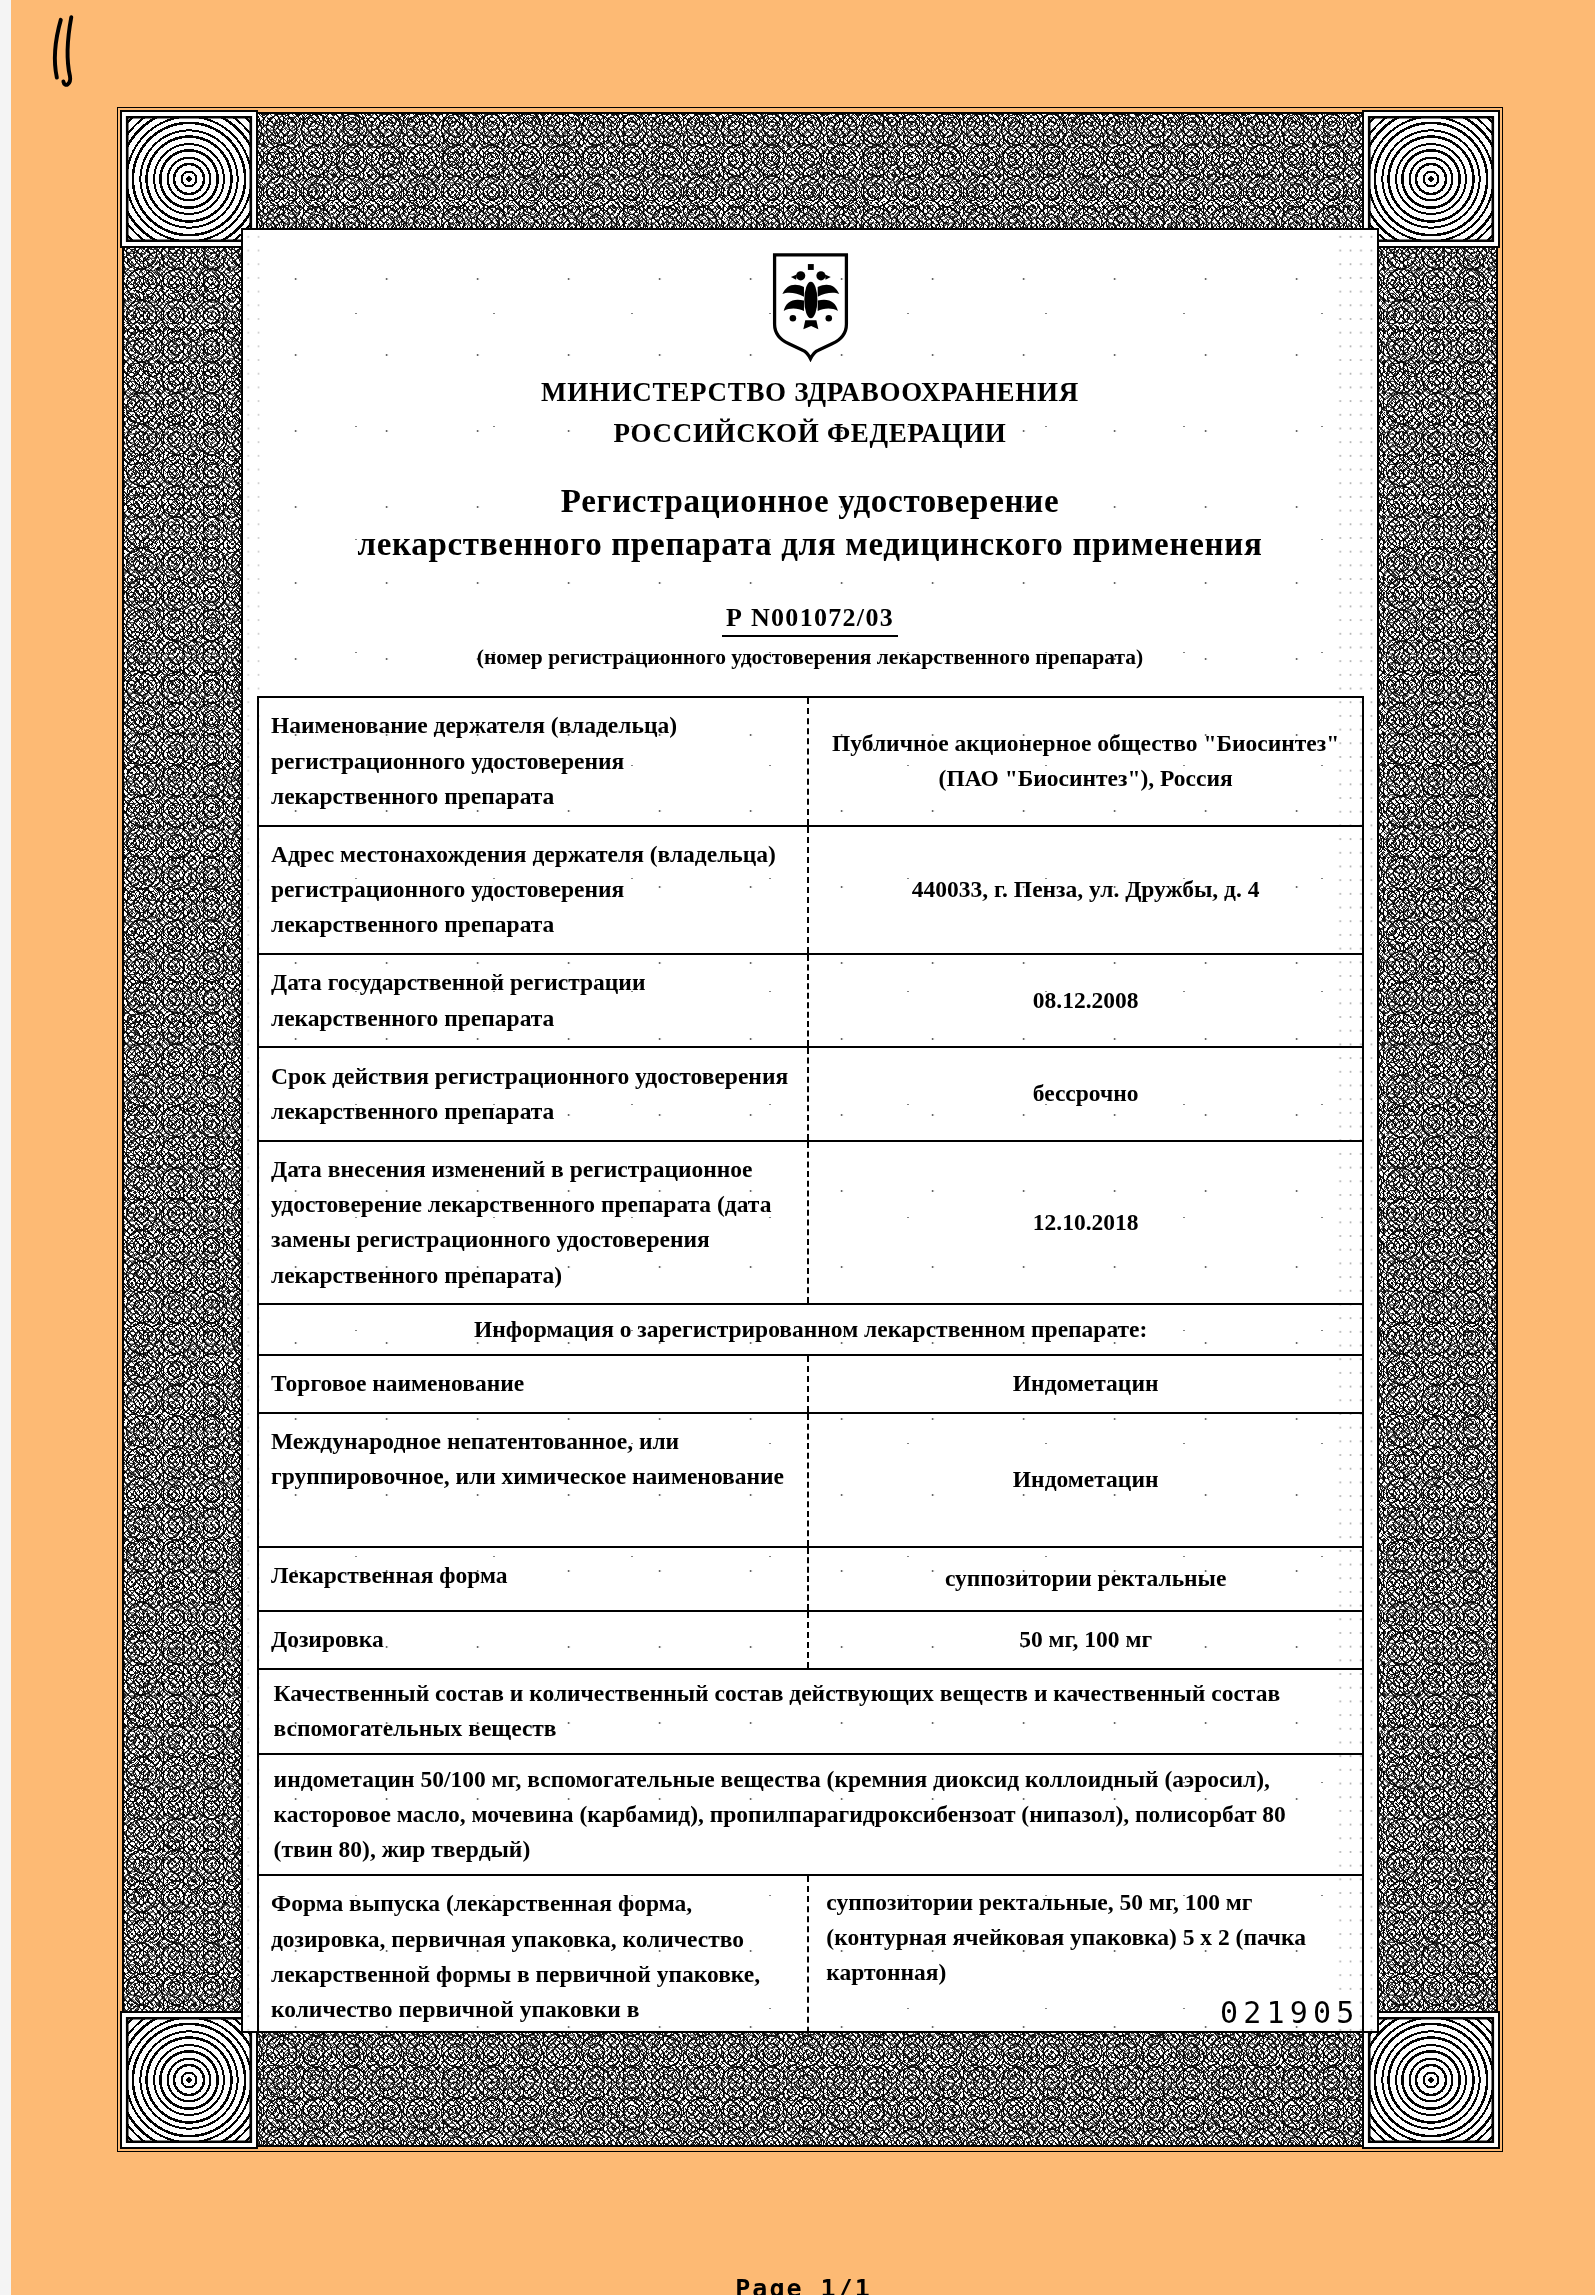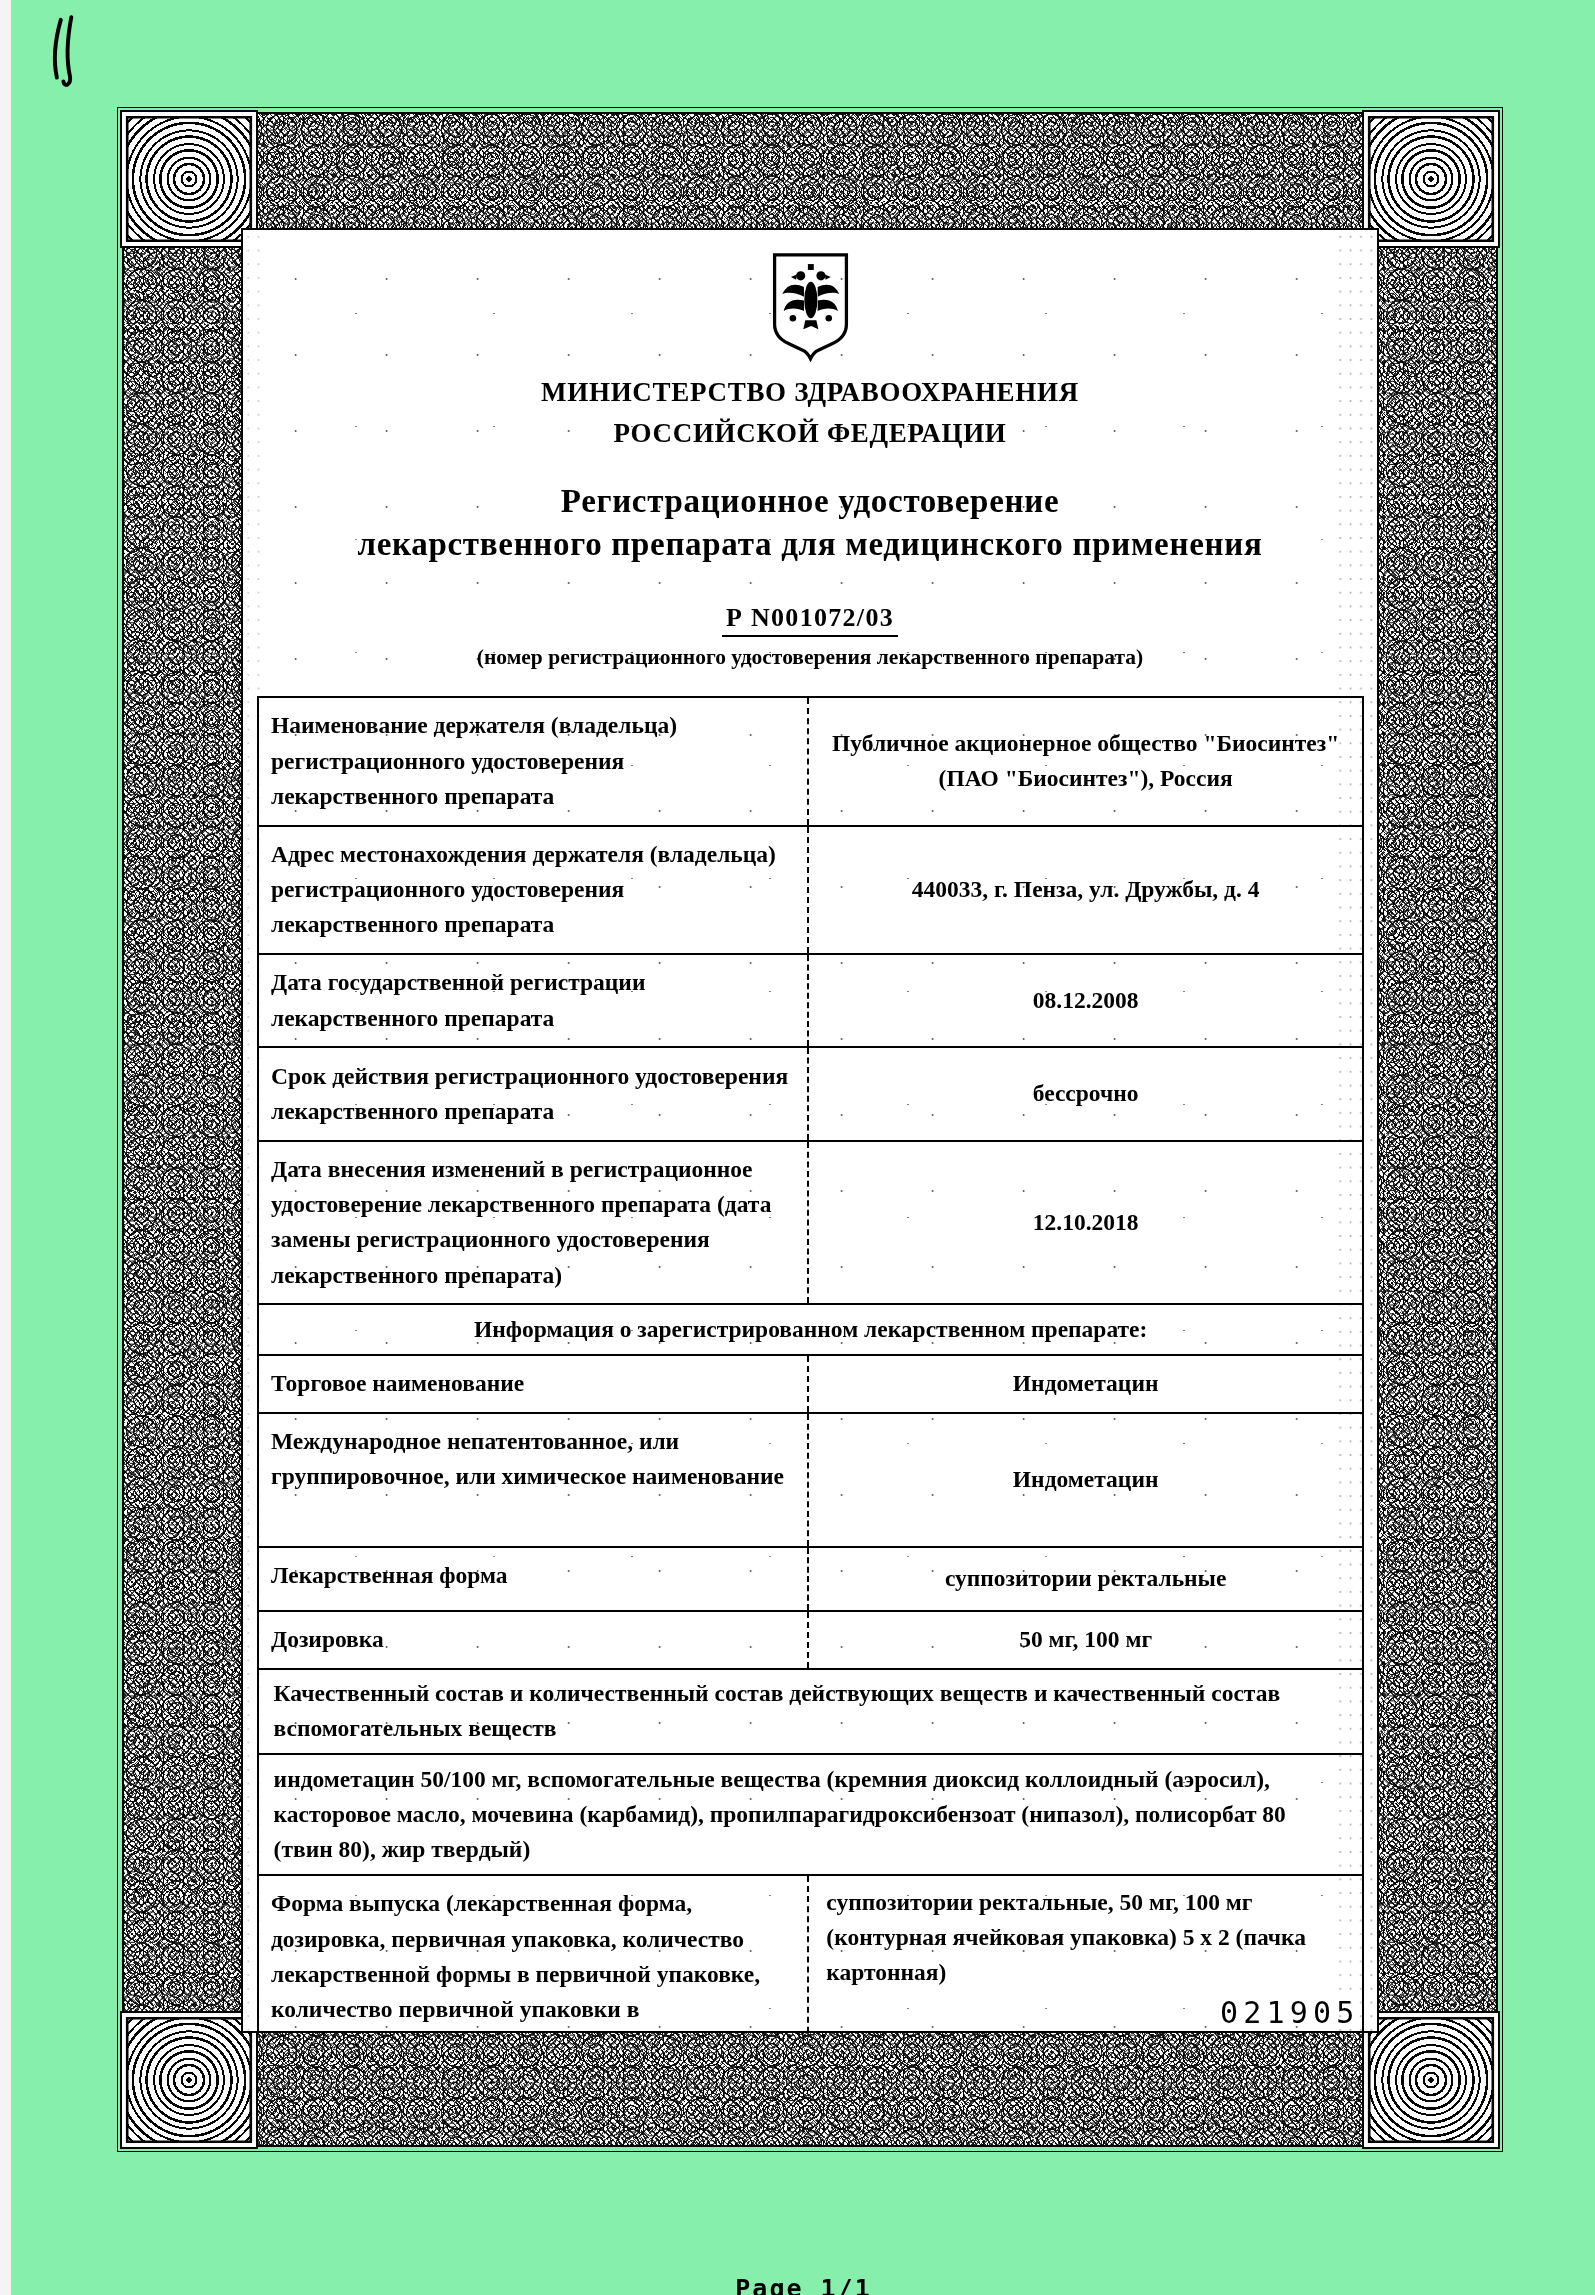--- a/index.html
+++ b/index.html
@@ -1,19 +1,19 @@
 <!DOCTYPE html>
 <html style="font-size:10.4px"><head>
 <meta charset="utf-8">
 <style>
   * { margin:0; padding:0; box-sizing:border-box; }
   html,body { background:#f4f4f4; }
   body { width:1596px; height:2295px; position:relative; overflow:hidden;
          font-family:"Liberation Serif","DejaVu Serif",serif; color:#000; }
-  .page { position:absolute; inset:0; background:#86efac;margin-left:11px; }
+  .page { position:absolute; inset:0; background:#fdba74;margin-left:11px; }
 
   
   .pen-mark { position:absolute; left:34px; top:11.7px; }
 
   
   .frame {
     position:absolute; left:111px; top:112px; width:1376px; height:2035px;
     border:2px solid #000;
     outline:1.3px solid #000; outline-offset:4.6px;
     background-color:#fff;

